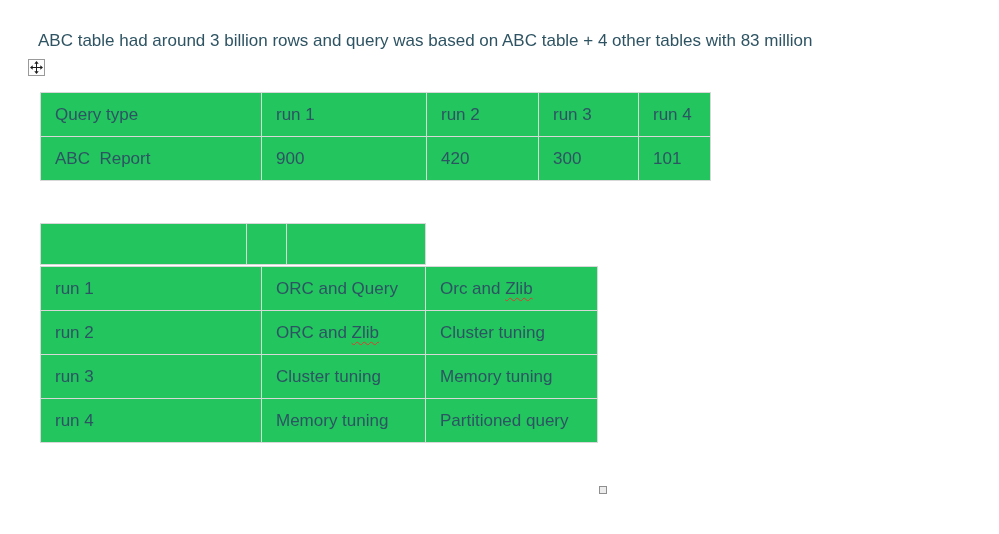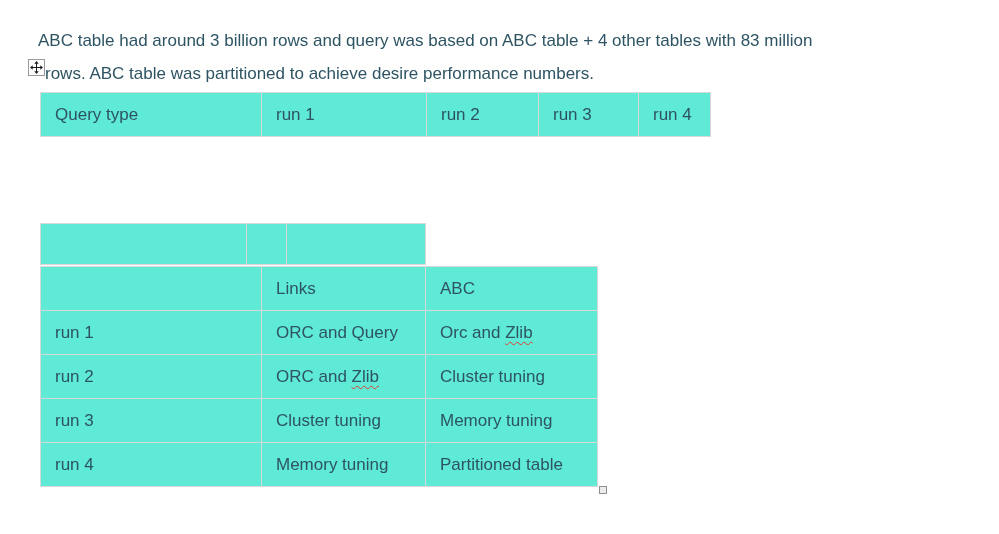--- a/index.html
+++ b/index.html
@@ -40,21 +40,21 @@
     border-collapse: collapse;
     table-layout: fixed;
   }
   table.doc td {
     border: 1px solid #d8d8d8;
     height: 43px;
     padding: 0 2px 0 14px;
     vertical-align: middle;
     white-space: nowrap;
     overflow: hidden;
-    background: #5eead4;
+    background: #22c55e;
   }
   table.t1 { left: 40px; top: 92px; width: 670px; }
   table.spacer { left: 40px; top: 223px; width: 385px; }
   table.spacer td { height: 40px; }
   table.t2 { left: 40px; top: 266px; width: 557px; }
   .misspell {
     text-decoration-line: underline;
     text-decoration-style: wavy;
     text-decoration-color: #e23b2e;
     text-decoration-thickness: 1px;
@@ -71,21 +71,20 @@
     background: #ececec;
   }
 </style>
 </head>
 <body>
 
 <div class="page">
 
   <div class="para">
     <div class="line1">ABC table had around 3 billion rows and query was based on ABC table + 4 other tables with 83 million</div>
-    <div class="line2">rows. ABC table was partitioned to achieve desire performance numbers.</div>
   </div>
 
   <div class="move-handle">
     <svg width="13" height="13" viewBox="0 0 13 13">
       <g fill="#1c1c1c">
         <rect x="6" y="2" width="1" height="9"></rect>
         <rect x="2" y="6" width="9" height="1"></rect>
         <path d="M6.5 0 L4.3 2.7 H8.7 Z"></path>
         <path d="M6.5 13 L4.3 10.3 H8.7 Z"></path>
         <path d="M0 6.5 L2.7 4.3 V8.7 Z"></path>
@@ -103,20 +102,27 @@
         <col style="width:72px">
     </colgroup>
     <tbody>
       <tr>
         <td>Query type</td>
         <td>run 1</td>
         <td>run 2</td>
         <td>run 3</td>
         <td>run 4</td>
       </tr>
+      <tr>
+        <td>ABC&nbsp; Report</td>
+        <td>900</td>
+        <td>420</td>
+        <td>300</td>
+        <td>101</td>
+      </tr>
     </tbody>
   </table>
 
   <table class="doc spacer">
     <colgroup>
       <col style="width:206px">
         <col style="width:40px">
         <col style="width:139px">
     </colgroup>
     <tbody>
@@ -129,42 +135,37 @@
   </table>
 
   <table class="doc t2">
     <colgroup>
       <col style="width:221px">
         <col style="width:164px">
         <col style="width:172px">
     </colgroup>
     <tbody>
       <tr>
-        <td></td>
-        <td>Links</td>
-        <td>ABC</td>
-      </tr>
-      <tr>
         <td>run 1</td>
         <td>ORC and Query</td>
         <td><span>Orc and </span><span class="misspell">Zlib</span></td>
       </tr>
       <tr>
         <td>run 2</td>
         <td><span>ORC and </span><span class="misspell">Zlib</span></td>
         <td>Cluster tuning</td>
       </tr>
       <tr>
         <td>run 3</td>
         <td>Cluster tuning</td>
         <td>Memory tuning</td>
       </tr>
       <tr>
         <td>run 4</td>
         <td>Memory tuning</td>
-        <td>Partitioned table</td>
+        <td>Partitioned query</td>
       </tr>
     </tbody>
   </table>
 
   <div class="resize-handle"></div>
 
 </div>
 
 </body></html>

